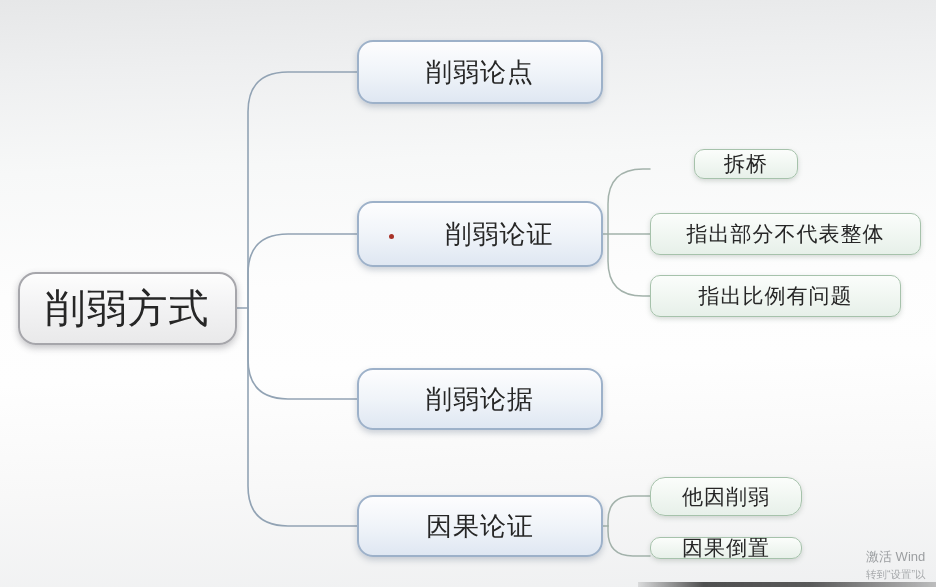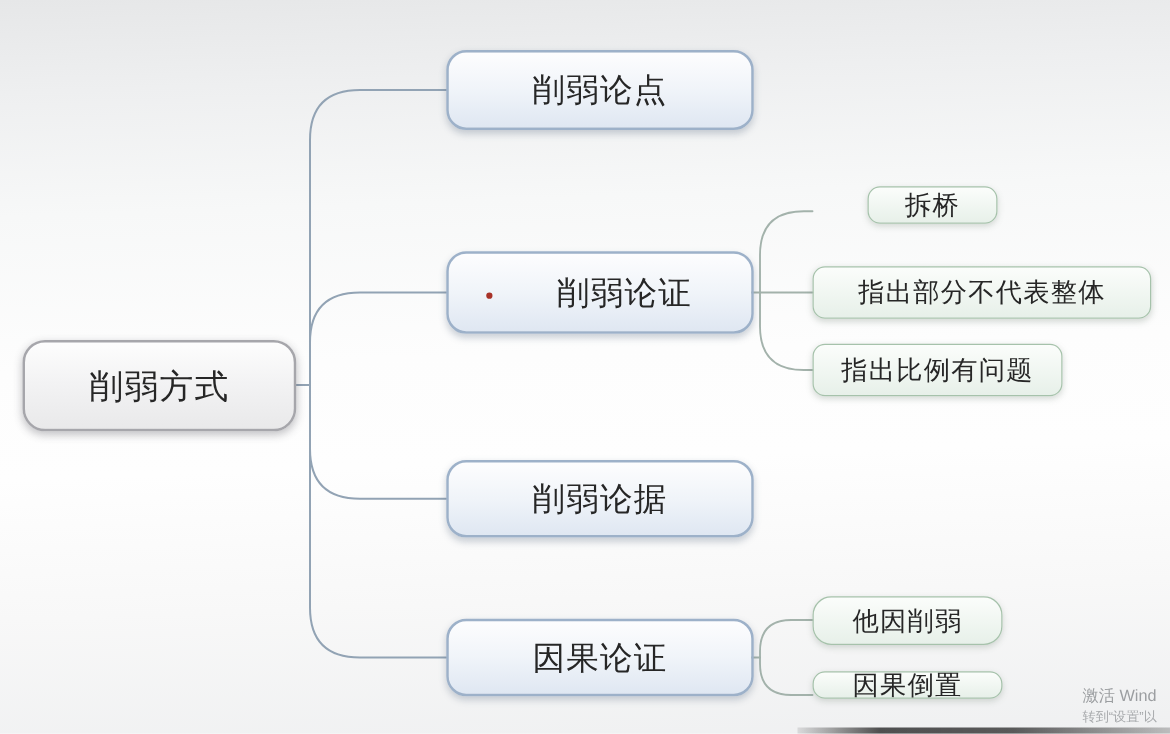--- a/index.html
+++ b/index.html
@@ -22,21 +22,21 @@
     color: #262626;
     letter-spacing: 1px;
     white-space: nowrap;
   }
   .node-root {
     left: 18px; top: 272px; width: 219px; height: 73px;
     border: 2px solid #a6a6ab;
     border-radius: 18px;
     background: linear-gradient(180deg, #fdfdfd 0%, #f3f3f4 45%, #e9e9ea 100%);
     box-shadow: 0 3px 7px rgba(60,60,70,0.30);
-    font-size: 27px; font-weight: 500;
+    font-size: 40px; font-weight: 500;
   }
   .node-blue {
     width: 246px;
     border: 2px solid #9db1c9;
     border-radius: 16px;
     background: linear-gradient(180deg, #fdfdfe 0%, #f0f4f9 50%, #dfe7f2 100%);
     box-shadow: 0 3px 6px rgba(90,105,130,0.30);
     font-size: 26px; font-weight: 500;
   }
   .node-green {
@@ -45,21 +45,21 @@
     background: linear-gradient(180deg, #fbfdfb 0%, #f0f6f1 55%, #e7f0e9 100%);
     box-shadow: 0 2px 5px rgba(95,115,100,0.25);
     font-size: 21px; font-weight: 500;
   }
   .b1 { left: 357px; top: 40px;  height: 64px; }
   .b2 { left: 357px; top: 201px; height: 66px; padding-left: 39px; }
   .b3 { left: 357px; top: 368px; height: 62px; }
   .b4 { left: 357px; top: 495px; height: 62px; }
   .c1 { left: 650px; top: 149px; width: 104px; height: 30px; margin-left: 44px; }
   .c2 { left: 650px; top: 213px; width: 271px; height: 42px; }
-  .c3 { left: 650px; top: 275px; width: 200px; height: 42px; }
+  .c3 { left: 650px; top: 275px; width: 251px; height: 42px; }
   .c4 { left: 650px; top: 477px; width: 152px; height: 39px; border-radius: 15px; }
   .c5 { left: 650px; top: 537px; width: 152px; height: 22px; }
 
   .red-dot {
     position: absolute; left: 389px; top: 234px;
     width: 5px; height: 5px; border-radius: 50%;
     background: #a83228;
   }
 
   .watermark {

